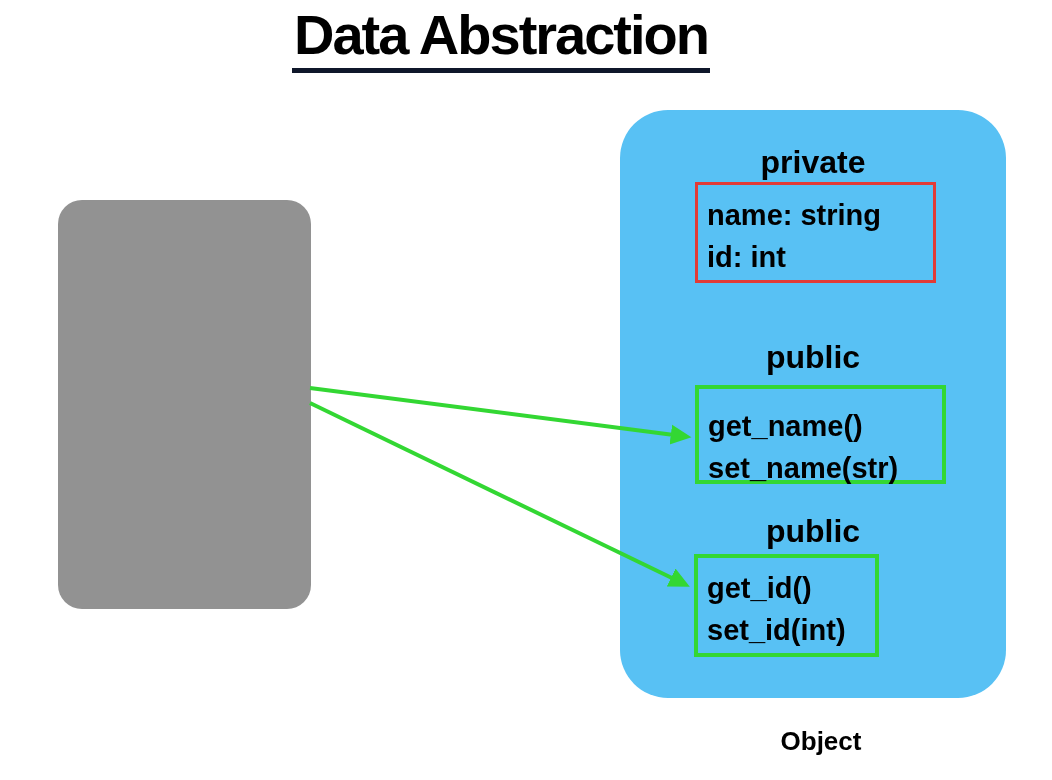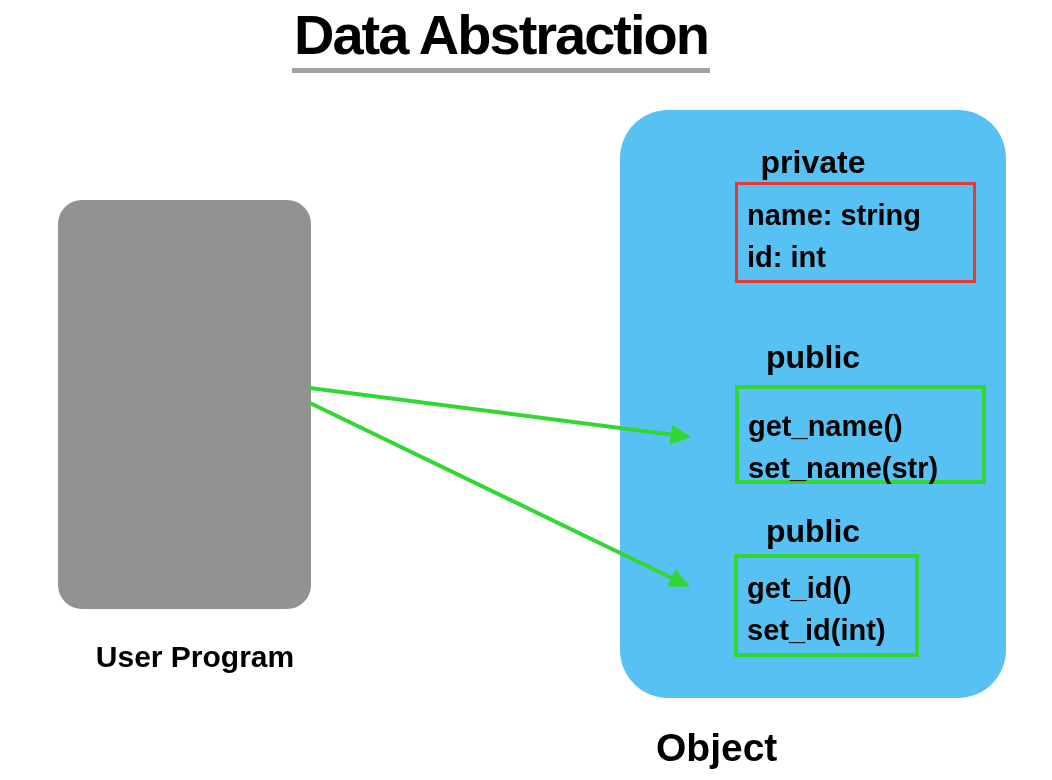--- a/index.html
+++ b/index.html
@@ -16,21 +16,21 @@
     position: absolute;
     top: 4px; left: 0;
     width: 1002px;
     text-align: center;
   }
   .title {
     display: inline-block;
     font-size: 56px;
     font-weight: bold;
     letter-spacing: -2px;
-    border-bottom: 5px solid #a3a3a3;
+    border-bottom: 5px solid #0f172a;
     padding: 0 2px 2px 2px;
     line-height: 1.1;
   }
   .user-program-box {
     position: absolute;
     left: 58px; top: 200px;
     width: 253px; height: 409px;
     background: #929292;
     border-radius: 24px;
   }
@@ -61,63 +61,62 @@
   .access-public-1 { top: 339px; }
   .access-public-2 { top: 513px; }
   .member-box {
     position: absolute;
     box-sizing: border-box;
     font-size: 29px;
     font-weight: bold;
     line-height: 42px;
     padding: 9px 6px 0 9px;
     white-space: nowrap;
-    margin-left: 40px;
   }
   .private-box {
     left: 695px; top: 182px;
     width: 241px; height: 101px;
     border: 3px solid #E23B36;
   }
   .public-box-1 {
     left: 695px; top: 385px;
     width: 251px; height: 99px;
     border: 4px solid #33D733;
     padding-top: 16px;
   }
   .public-box-2 {
     left: 694px; top: 554px;
     width: 185px; height: 103px;
     border: 4px solid #33D733;
   }
   .object-label {
     position: absolute;
-    left: 656px; top: 726px;
+    left: 628px; top: 726px;
     width: 386px;
-    font-size: 39px;
+    text-align: center;
+    font-size: 26px;
     font-weight: bold;
   }
   .arrow-layer {
     position: absolute;
     left: 0; top: 0;
     width: 1052px; height: 780px;
     pointer-events: none;
   }
 </style>
 </head>
 <body>
 
 <div class="canvas">
 
   <div class="title-wrap">
     <span class="title">Data Abstraction</span>
   </div>
 
   <div class="user-program-box"></div>
-  <div class="user-program-label">User Program</div>
 
   <div class="object-box"></div>
 
   <div class="access-label access-private">private</div>
   <div class="member-box private-box">
     <div>name: string</div>
     <div>id: int</div>
   </div>
 
   <div class="access-label access-public-1">public</div>

